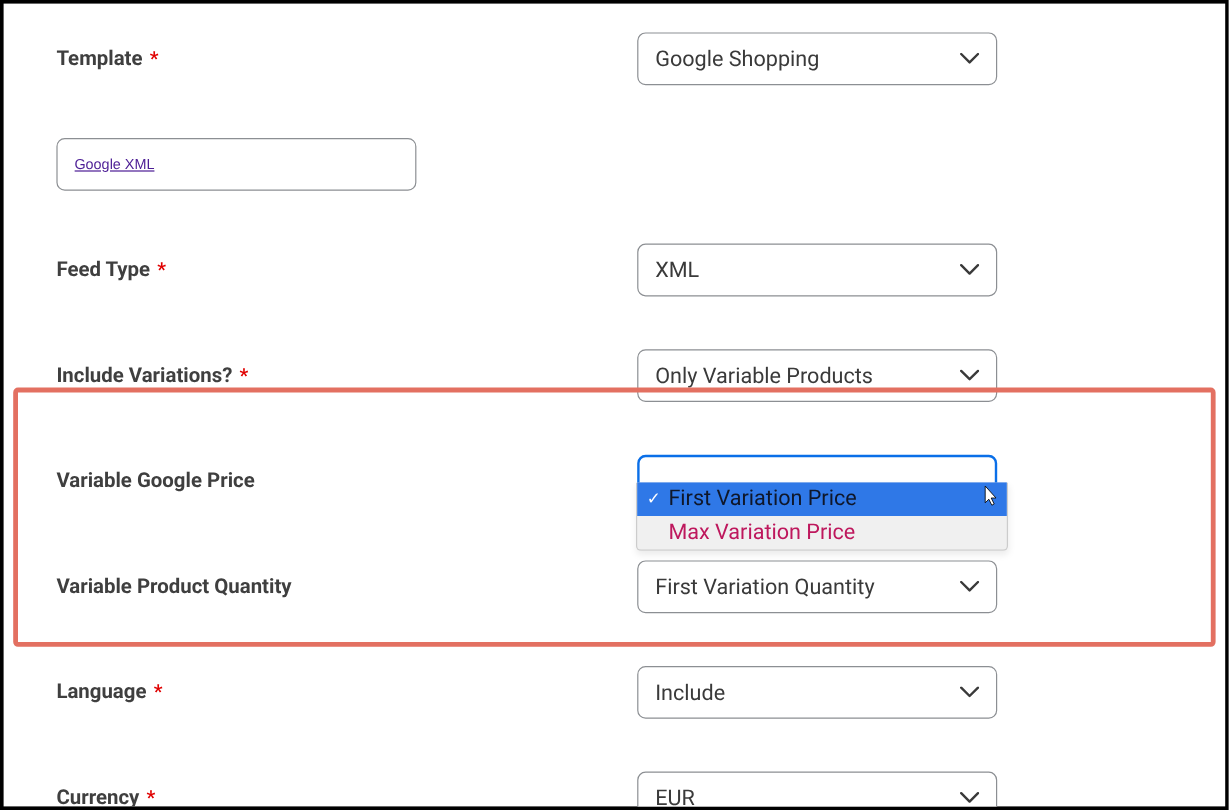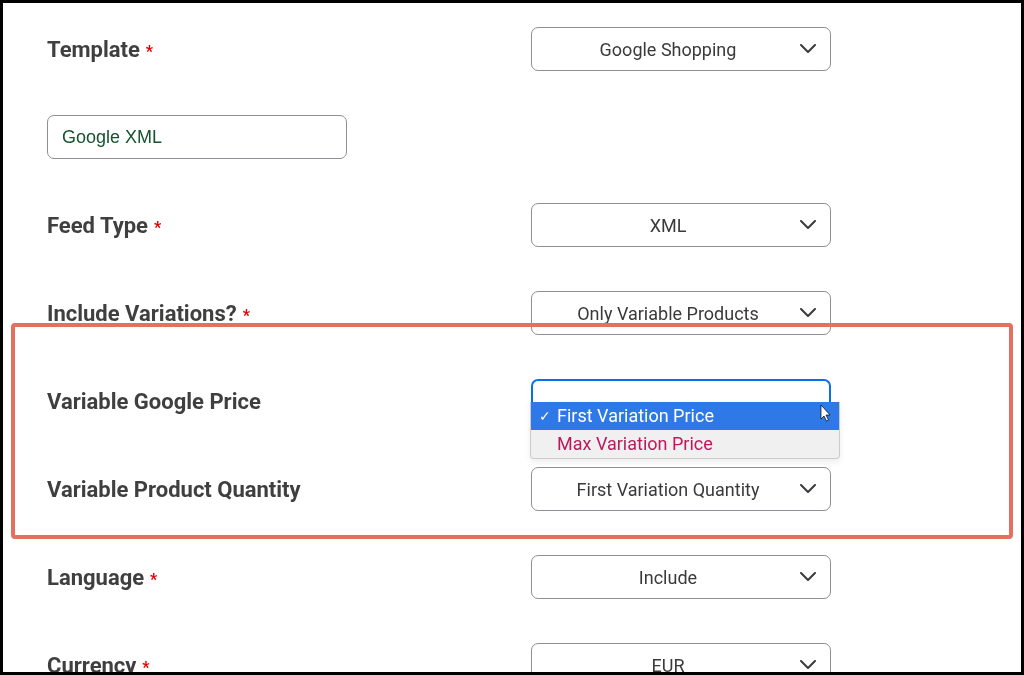--- a/index.html
+++ b/index.html
@@ -26,41 +26,41 @@
   .label-col {
     width: 484px;
     flex-shrink: 0;
   }
   .field-col {
     width: 300px;
     flex-shrink: 0;
     position: relative;
   }
   .label {
-    font-size: 22px;
+    font-size: 17px;
     font-weight: 700;
     color: #3f3f3f;
   }
   .req {
     color: #e00000;
     font-weight: 700;
     margin-left: 2px;
   }
   .select, .input {
     width: 300px;
     height: 44px;
     border: 1px solid #8c8f93;
     border-radius: 7px;
     background: #fff;
     color: #3a3a3a;
     font-size: 18px;
     padding: 0 40px 0 14px;
     display: flex;
     align-items: center;
-    justify-content: center;
+    justify-content: flex-start;
     position: relative;
   }
   .select .chevron {
     position: absolute;
     right: 14px;
     top: 50%;
     transform: translateY(-50%);
     width: 16px;
     height: 10px;
     display: flex;
@@ -68,23 +68,24 @@
     justify-content: center;
   }
   .select .chevron svg { display: block; }
   .select.open {
     border: 2px solid #0a6fe8;
   }
   .input input {
     border: none;
     outline: none;
     background: transparent;
-    font-size: 18px;
+    font-size: 12px;
     width: 100%;
-    color: #14532d;
+    color: #4c1d95;
+    text-decoration: underline;
   }
   .highlight-box {
     position: absolute;
     left: 8px;
     right: 8px;
     top: 320px;
     height: 216px;
     border: 4px solid #e37061;
     border-radius: 4px;
     pointer-events: none;
@@ -105,21 +106,21 @@
   .dropdown-item {
     height: 28px;
     line-height: 28px;
     padding: 0 12px 0 26px;
     font-size: 18px;
     color: #be185d;
     position: relative;
   }
   .dropdown-item.selected {
     background: #2f78e7;
-    color: #ffffff;
+    color: #0f172a;
   }
   .dropdown-item.selected::before {
     content: "✓";
     position: absolute;
     left: 8px;
     top: 0;
     font-size: 14px;
     color: #fff;
   }
   .cursor {

